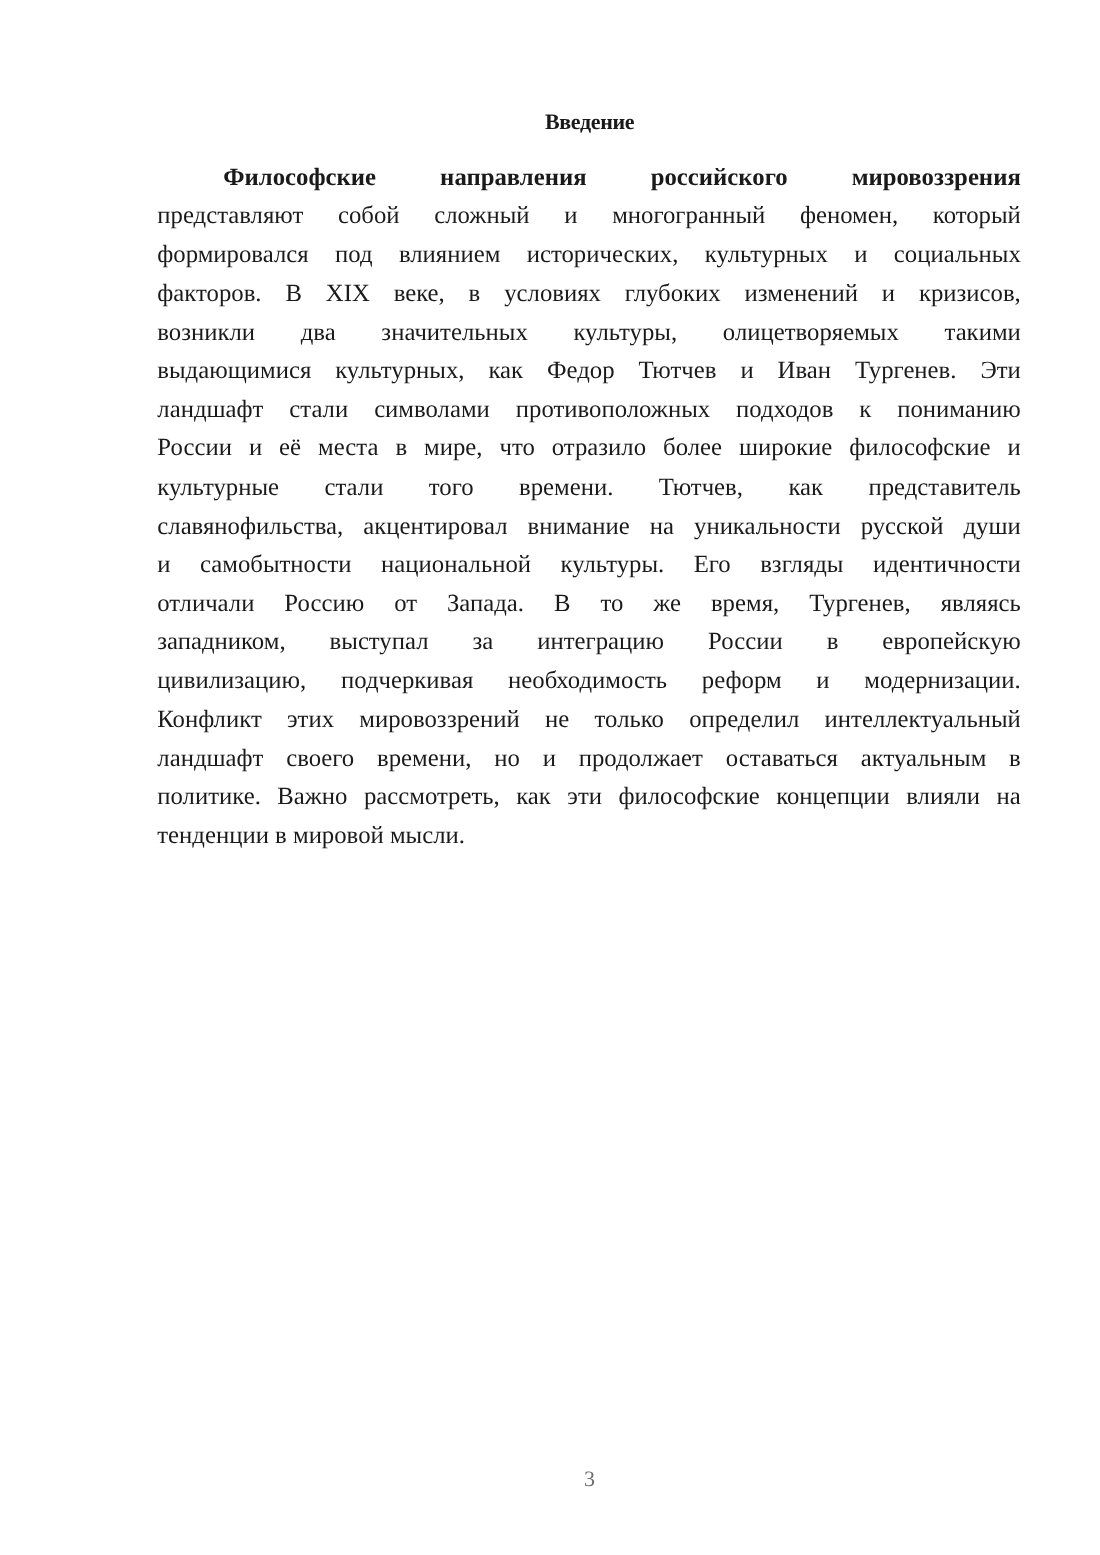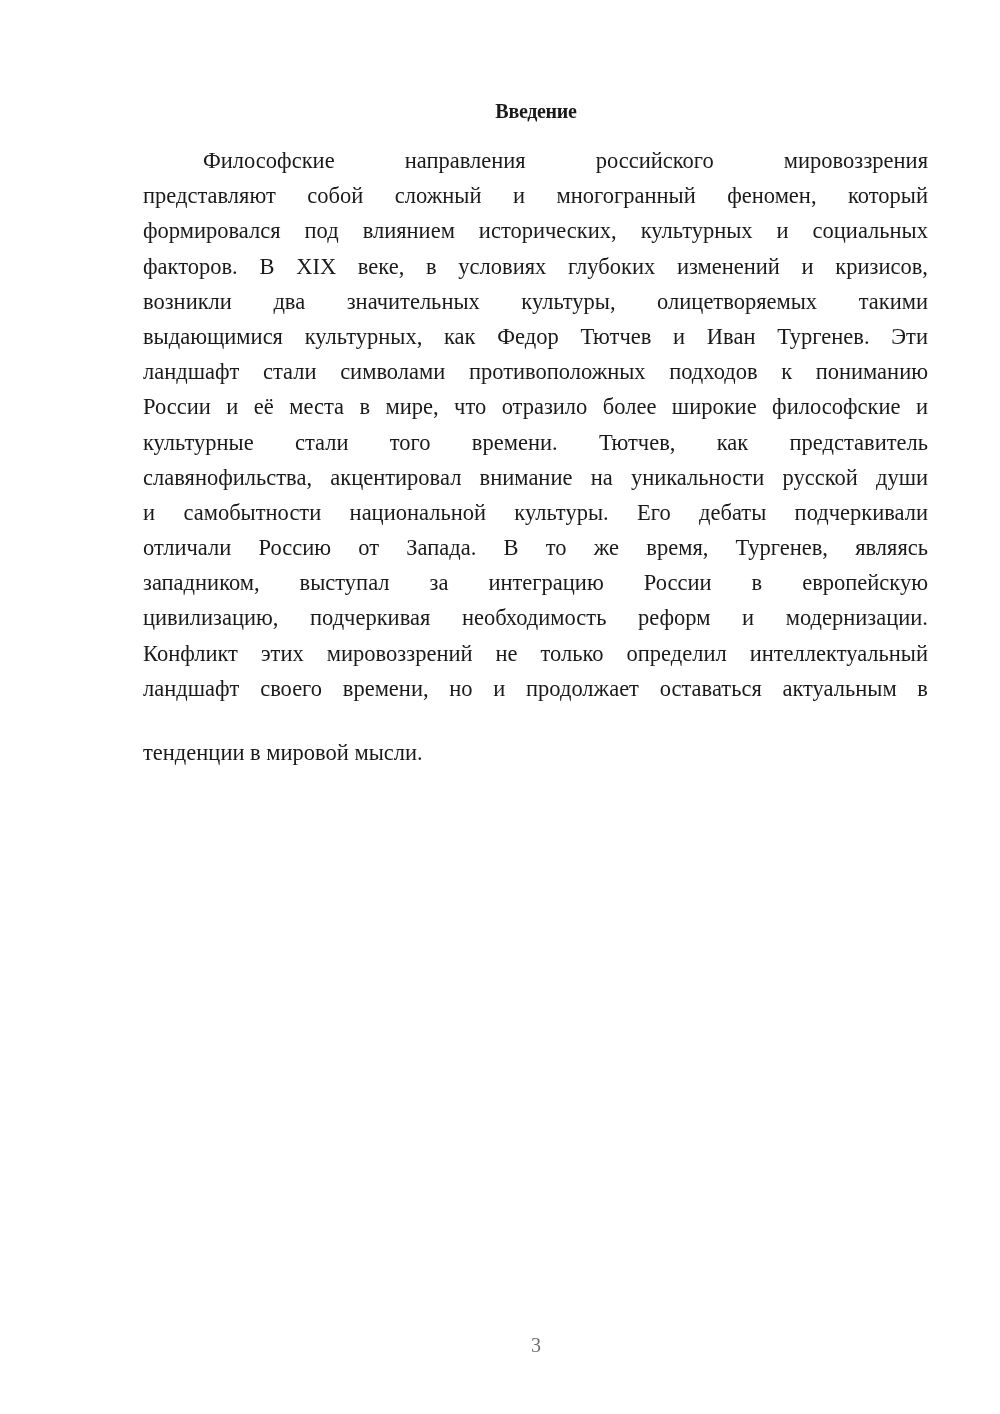--- a/index.html
+++ b/index.html
@@ -31,22 +31,22 @@
     .line {
       display: block;
       height: 35.2px;
       line-height: 35.2px;
       font-size: 22.5px;
       white-space: nowrap;
       text-align: justify;
       text-align-last: justify;
       transform-origin: left center;
     }
-    .line.last { text-align-last: left; margin-top: 29px; }
-    .line.indent { padding-left: 60px; }
+    .line.last { text-align-last: left; }
+    .line.indent { padding-left: 60px; font-weight: bold; }
     .page-number {
       position: absolute;
       top: 1334px;
       left: 0;
       width: 1072px;
       text-align: center;
       font-size: 20px;
       color: #6e6e6e;
     }
   </style>
@@ -60,23 +60,24 @@
     <span class="line indent">Философские направления российского мировоззрения</span>
     <span class="line">представляют собой сложный и многогранный феномен, который</span>
     <span class="line">формировался под влиянием исторических, культурных и социальных</span>
     <span class="line">факторов. В XIX веке, в условиях глубоких изменений и кризисов,</span>
     <span class="line">возникли два значительных культуры, олицетворяемых такими</span>
     <span class="line">выдающимися культурных, как Федор Тютчев и Иван Тургенев. Эти</span>
     <span class="line">ландшафт стали символами противоположных подходов к пониманию</span>
     <span class="line">России и её места в мире, что отразило более широкие философские и</span>
     <span class="line">культурные стали того времени. Тютчев, как представитель</span>
     <span class="line">славянофильства, акцентировал внимание на уникальности русской души</span>
-    <span class="line">и самобытности национальной культуры. Его дебаты подчеркивали</span>
+    <span class="line">и самобытности национальной культуры. Его взгляды идентичности</span>
     <span class="line">отличали Россию от Запада. В то же время, Тургенев, являясь</span>
     <span class="line">западником, выступал за интеграцию России в европейскую</span>
     <span class="line">цивилизацию, подчеркивая необходимость реформ и модернизации.</span>
     <span class="line">Конфликт этих мировоззрений не только определил интеллектуальный</span>
     <span class="line">ландшафт своего времени, но и продолжает оставаться актуальным в</span>
+    <span class="line">политике. Важно рассмотреть, как эти философские концепции влияли на</span>
     <span class="line last">тенденции в мировой мысли.</span>
   </div>
 
   <div class="page-number">3</div>
 </div>
 
 </body></html>

